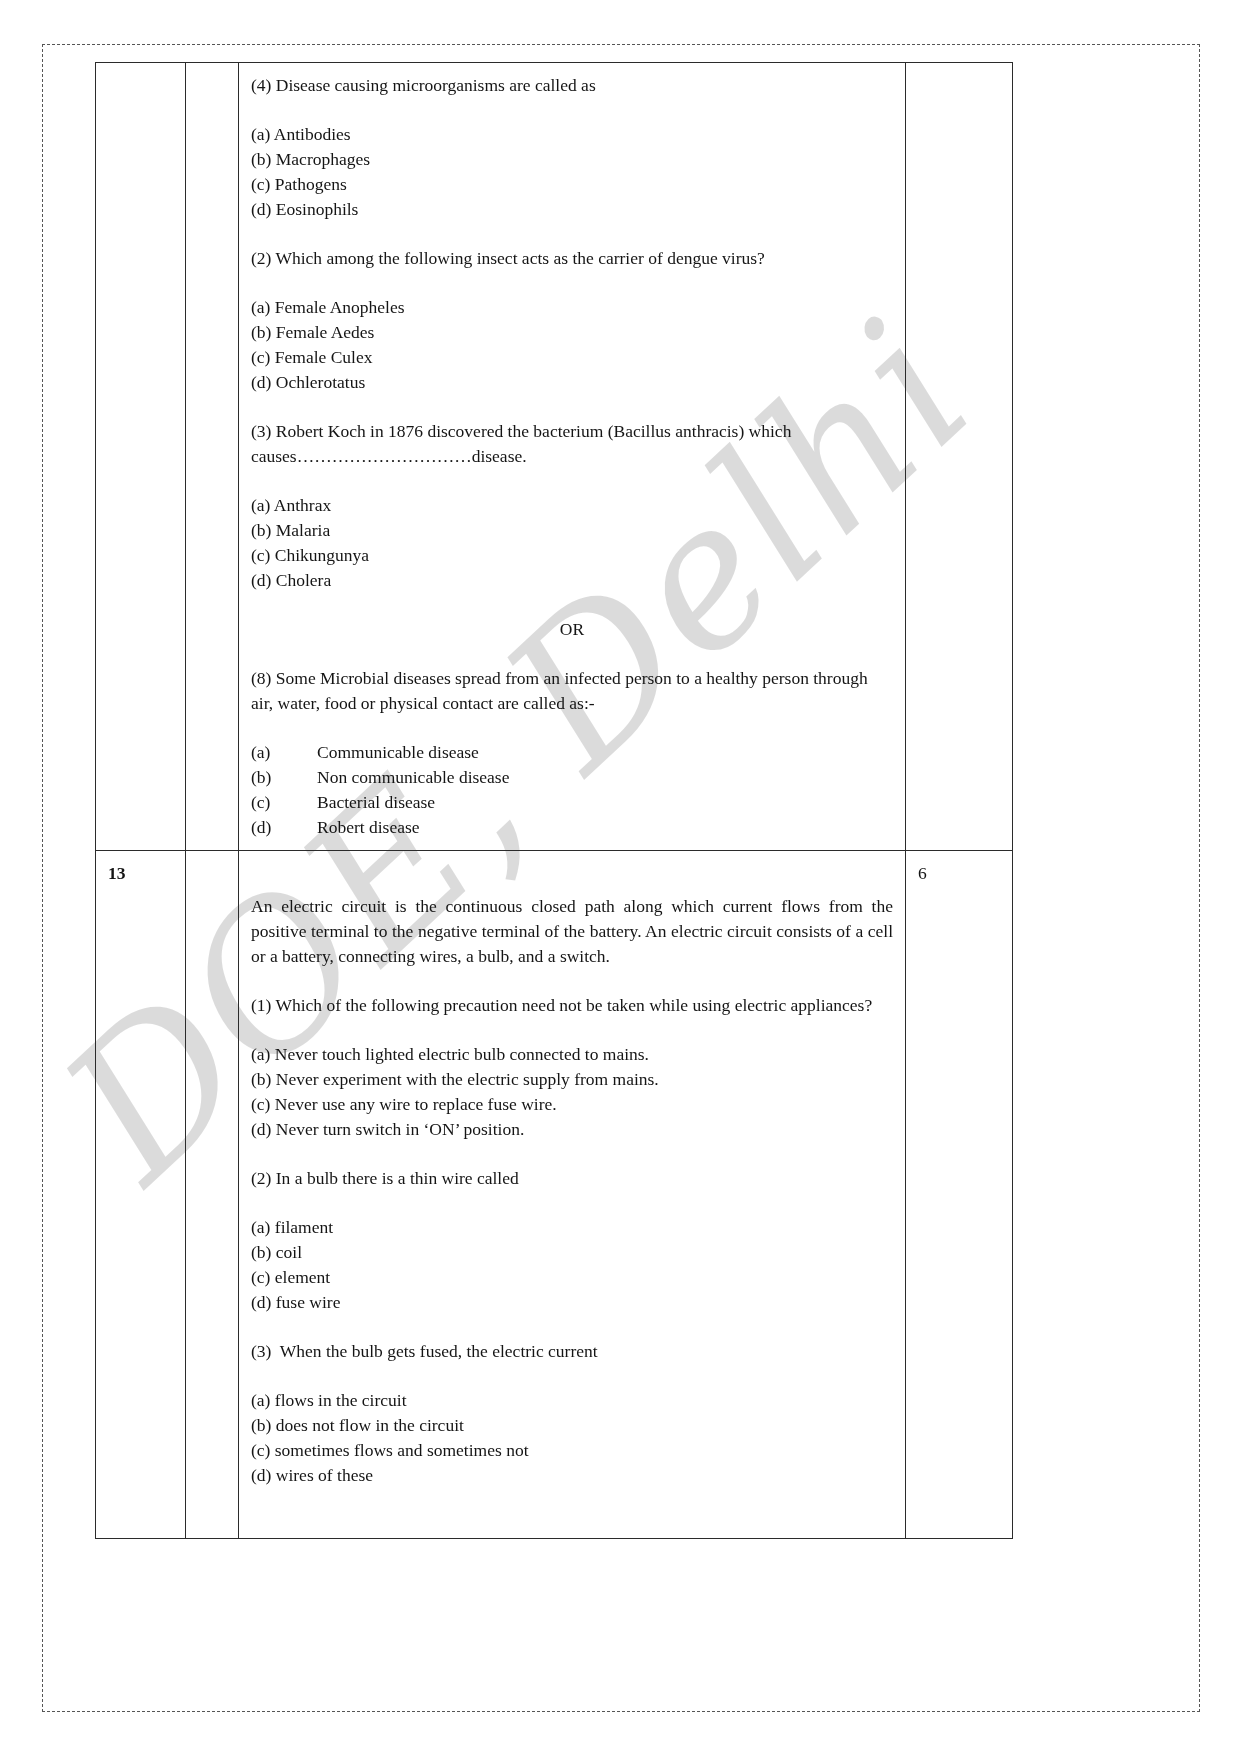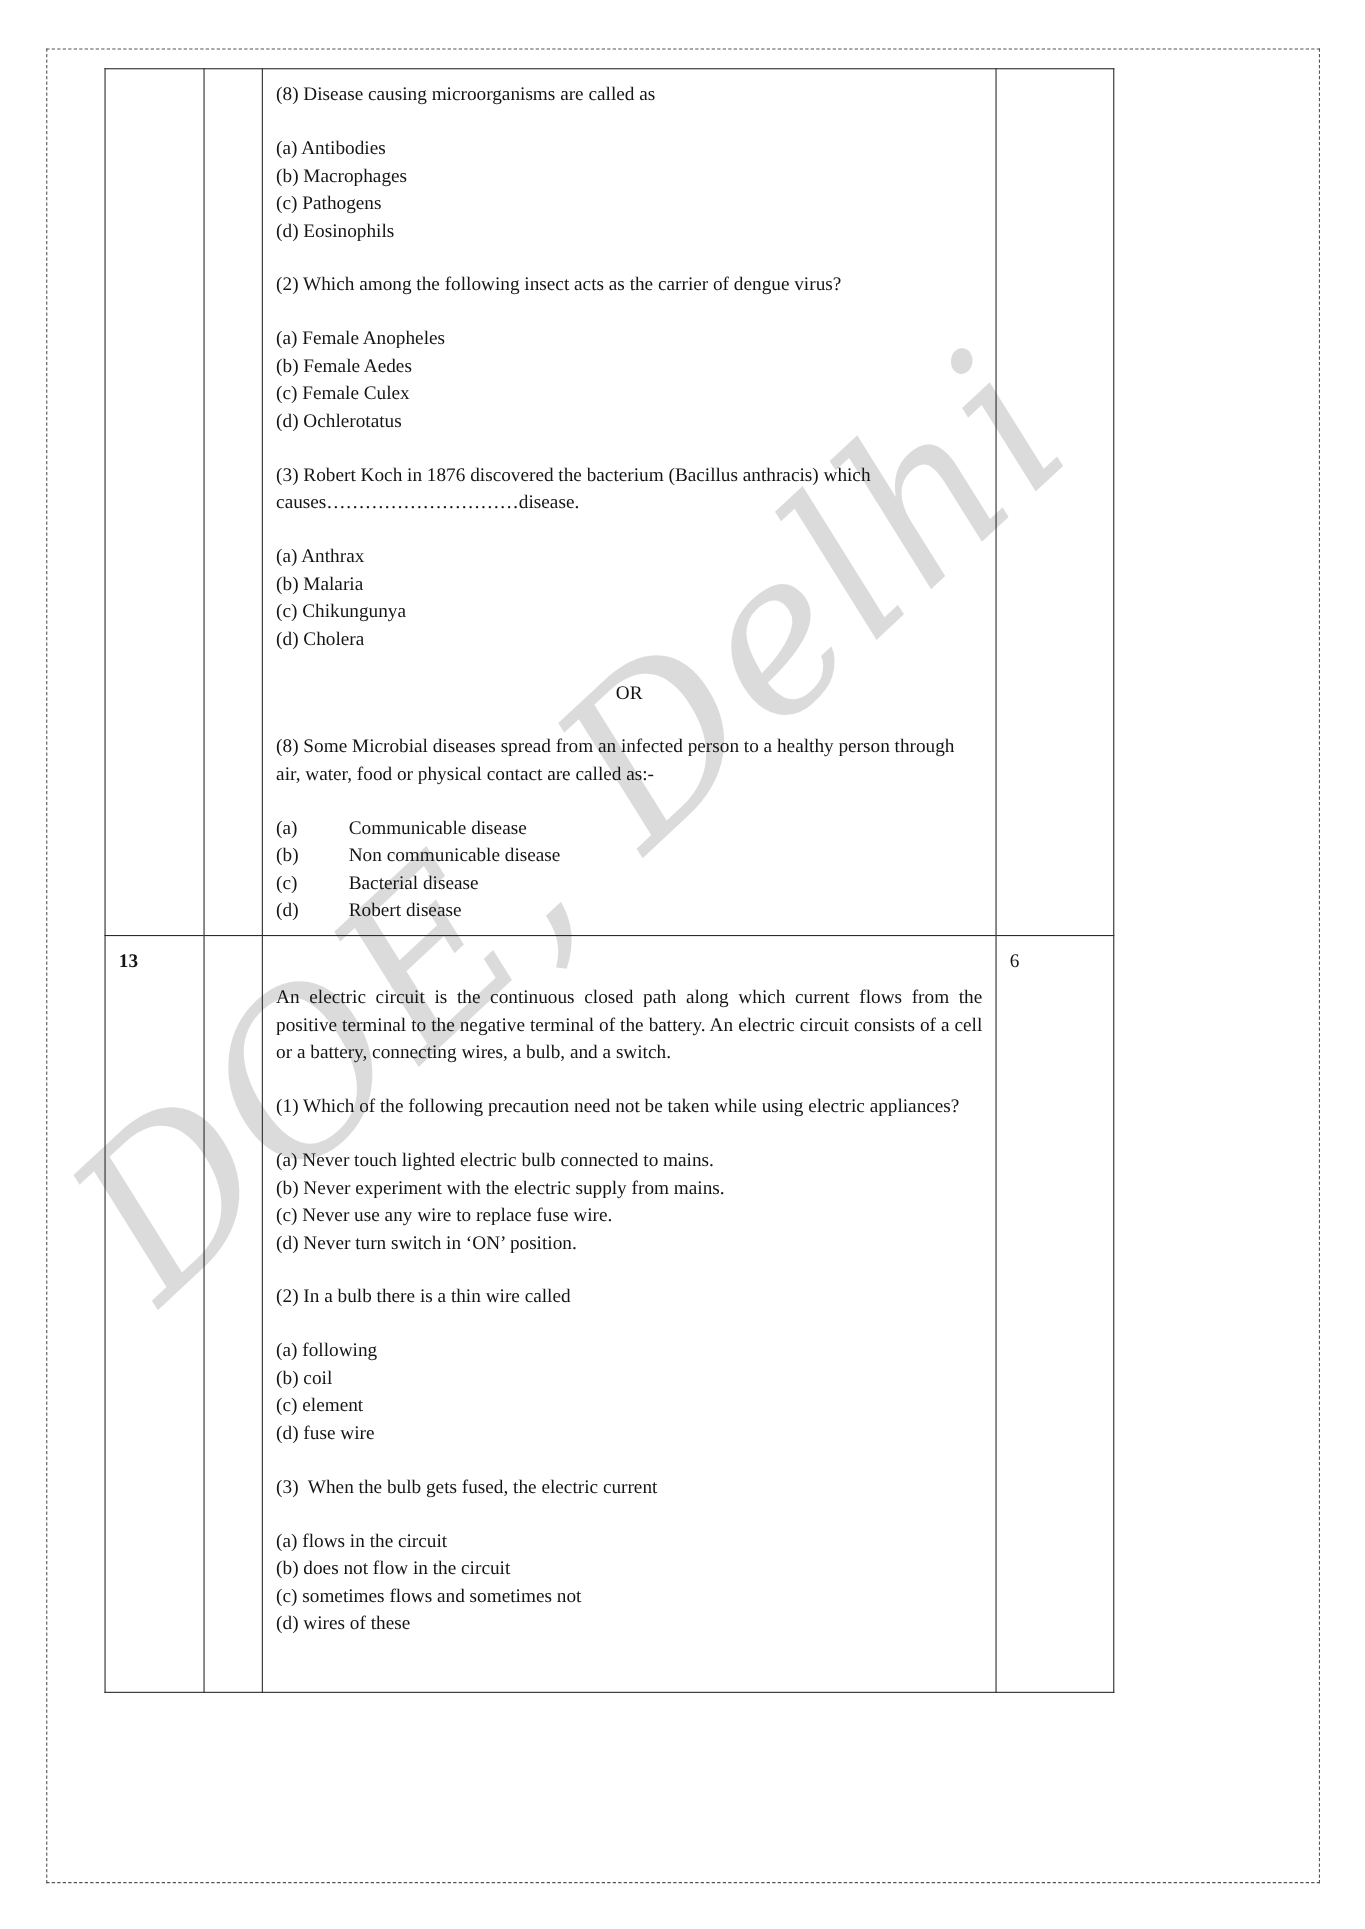--- a/index.html
+++ b/index.html
@@ -79,21 +79,21 @@
     <col style="width:667px">
     <col style="width:107px">
   </colgroup>
   <tbody>
 
   <tr style="height:778px">
     <td class="c-qno"></td>
     <td class="c-sub"></td>
     <td class="c-content">
 
-      <div class="block q">(8) Disease causing microorganisms are called as</div>
+      <div class="block q">(4) Disease causing microorganisms are called as</div>
       <div class="block opts">
         <div class="opt">(a) Antibodies</div>
         <div class="opt">(b) Macrophages</div>
         <div class="opt">(c) Pathogens</div>
         <div class="opt">(d) Eosinophils</div>
       </div>
 
       <div class="block q">(2) Which among the following insect acts as the carrier of dengue virus?</div>
       <div class="block opts">
         <div class="opt">(a) Female Anopheles</div>
@@ -142,21 +142,21 @@
       <div class="block q">(1) Which of the following precaution need not be taken while using electric appliances?</div>
       <div class="block opts">
         <div class="opt">(a) Never touch lighted electric bulb connected to mains.</div>
         <div class="opt">(b) Never experiment with the electric supply from mains.</div>
         <div class="opt">(c) Never use any wire to replace fuse wire.</div>
         <div class="opt">(d) Never turn switch in ‘ON’ position.</div>
       </div>
 
       <div class="block q">(2) In a bulb there is a thin wire called</div>
       <div class="block opts">
-        <div class="opt">(a) following</div>
+        <div class="opt">(a) filament</div>
         <div class="opt">(b) coil</div>
         <div class="opt">(c) element</div>
         <div class="opt">(d) fuse wire</div>
       </div>
 
       <div class="block q">(3)&nbsp; When the bulb gets fused, the electric current</div>
       <div class="block opts">
         <div class="opt">(a) flows in the circuit</div>
         <div class="opt">(b) does not flow in the circuit</div>
         <div class="opt">(c) sometimes flows and sometimes not</div>

